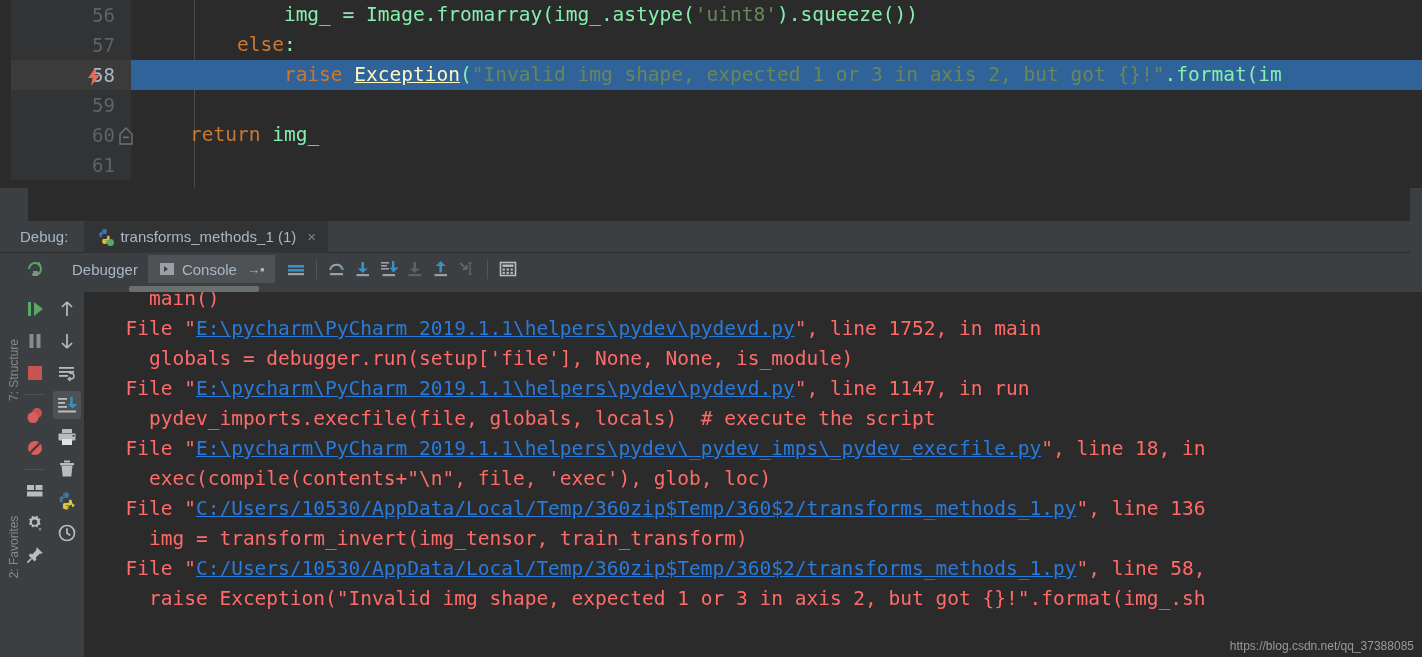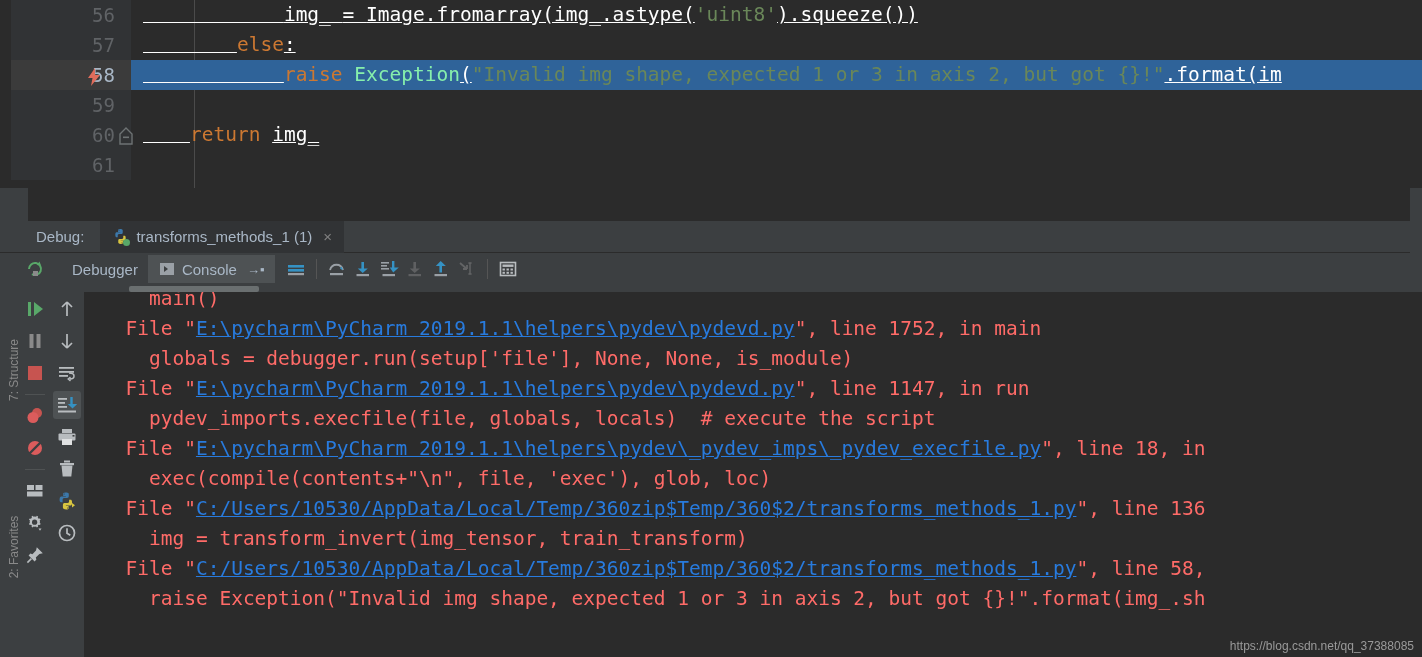--- a/index.html
+++ b/index.html
@@ -36,41 +36,41 @@
   .ed-fold {
     position: absolute; left: 104px; top: 0; width: 24px; height: 30px;
   }
   .ed-code {
     position: absolute; left: 120px; top: 0; right: 0; height: 30px;
     padding-left: 12px; color: #a9b7c6;
   }
   .vline { position: absolute; left: 183px; top: 0; width: 1px; height: 188px; background: #4b4b4b; }
   .kw  { color: #cc7832; }
   .str { color: #6a8759; }
-  .cls { color: #86efac; }
-  .pln { color: #ffffff; text-decoration: underline; }
+  .cls { color: #fef9c3; text-decoration: underline; }
+  .pln { color: #86efac; }
 
   
   #breadcrumb {
     position: absolute; left: 0; top: 188px; width: 1422px; height: 33px;
     background: #3c3f41; border-top: 1px solid #323232;
     font-family: "Liberation Sans", sans-serif; font-size: 16px; color: #a9b7c6;
     display: flex; align-items: center; padding-left: 125px; margin-top: 44px;
   }
   #breadcrumb .sepc { color: #777; margin: 0 9px; font-size: 14px; }
   #bc-left-strip { position: absolute; left:0; top:188px; width:28px; height:33px; background:#3c3f41; }
 
   
   #debugbar {
     position: absolute; left: 0; top: 221px; width: 1422px; height: 32px;
     background: #3c3f41; border-bottom: 1px solid #2b2b2b;
     display: flex; align-items: center;
     font-family: "Liberation Sans", sans-serif; font-size: 15px; color: #a9b7c6;
   }
-  #debugbar .dlabel { padding-left: 36px; padding-right: 16px; color: #a9b7c6; }
+  #debugbar .dlabel { padding-left: 20px; padding-right: 16px; color: #a9b7c6; }
   .dtab {
     display: flex; align-items: center; gap: 7px; height: 32px;
     padding: 0 12px; background: #313335; color: #a9b7c6;
   }
   .dtab .xclose { color: #808080; font-size: 15px; margin-left: 4px; }
   .pyicon { width: 17px; height: 17px; position: relative; display:inline-block; }
 
   
   #dtoolbar {
     position: absolute; left: 0; top: 253px; width: 1422px; height: 32px;

